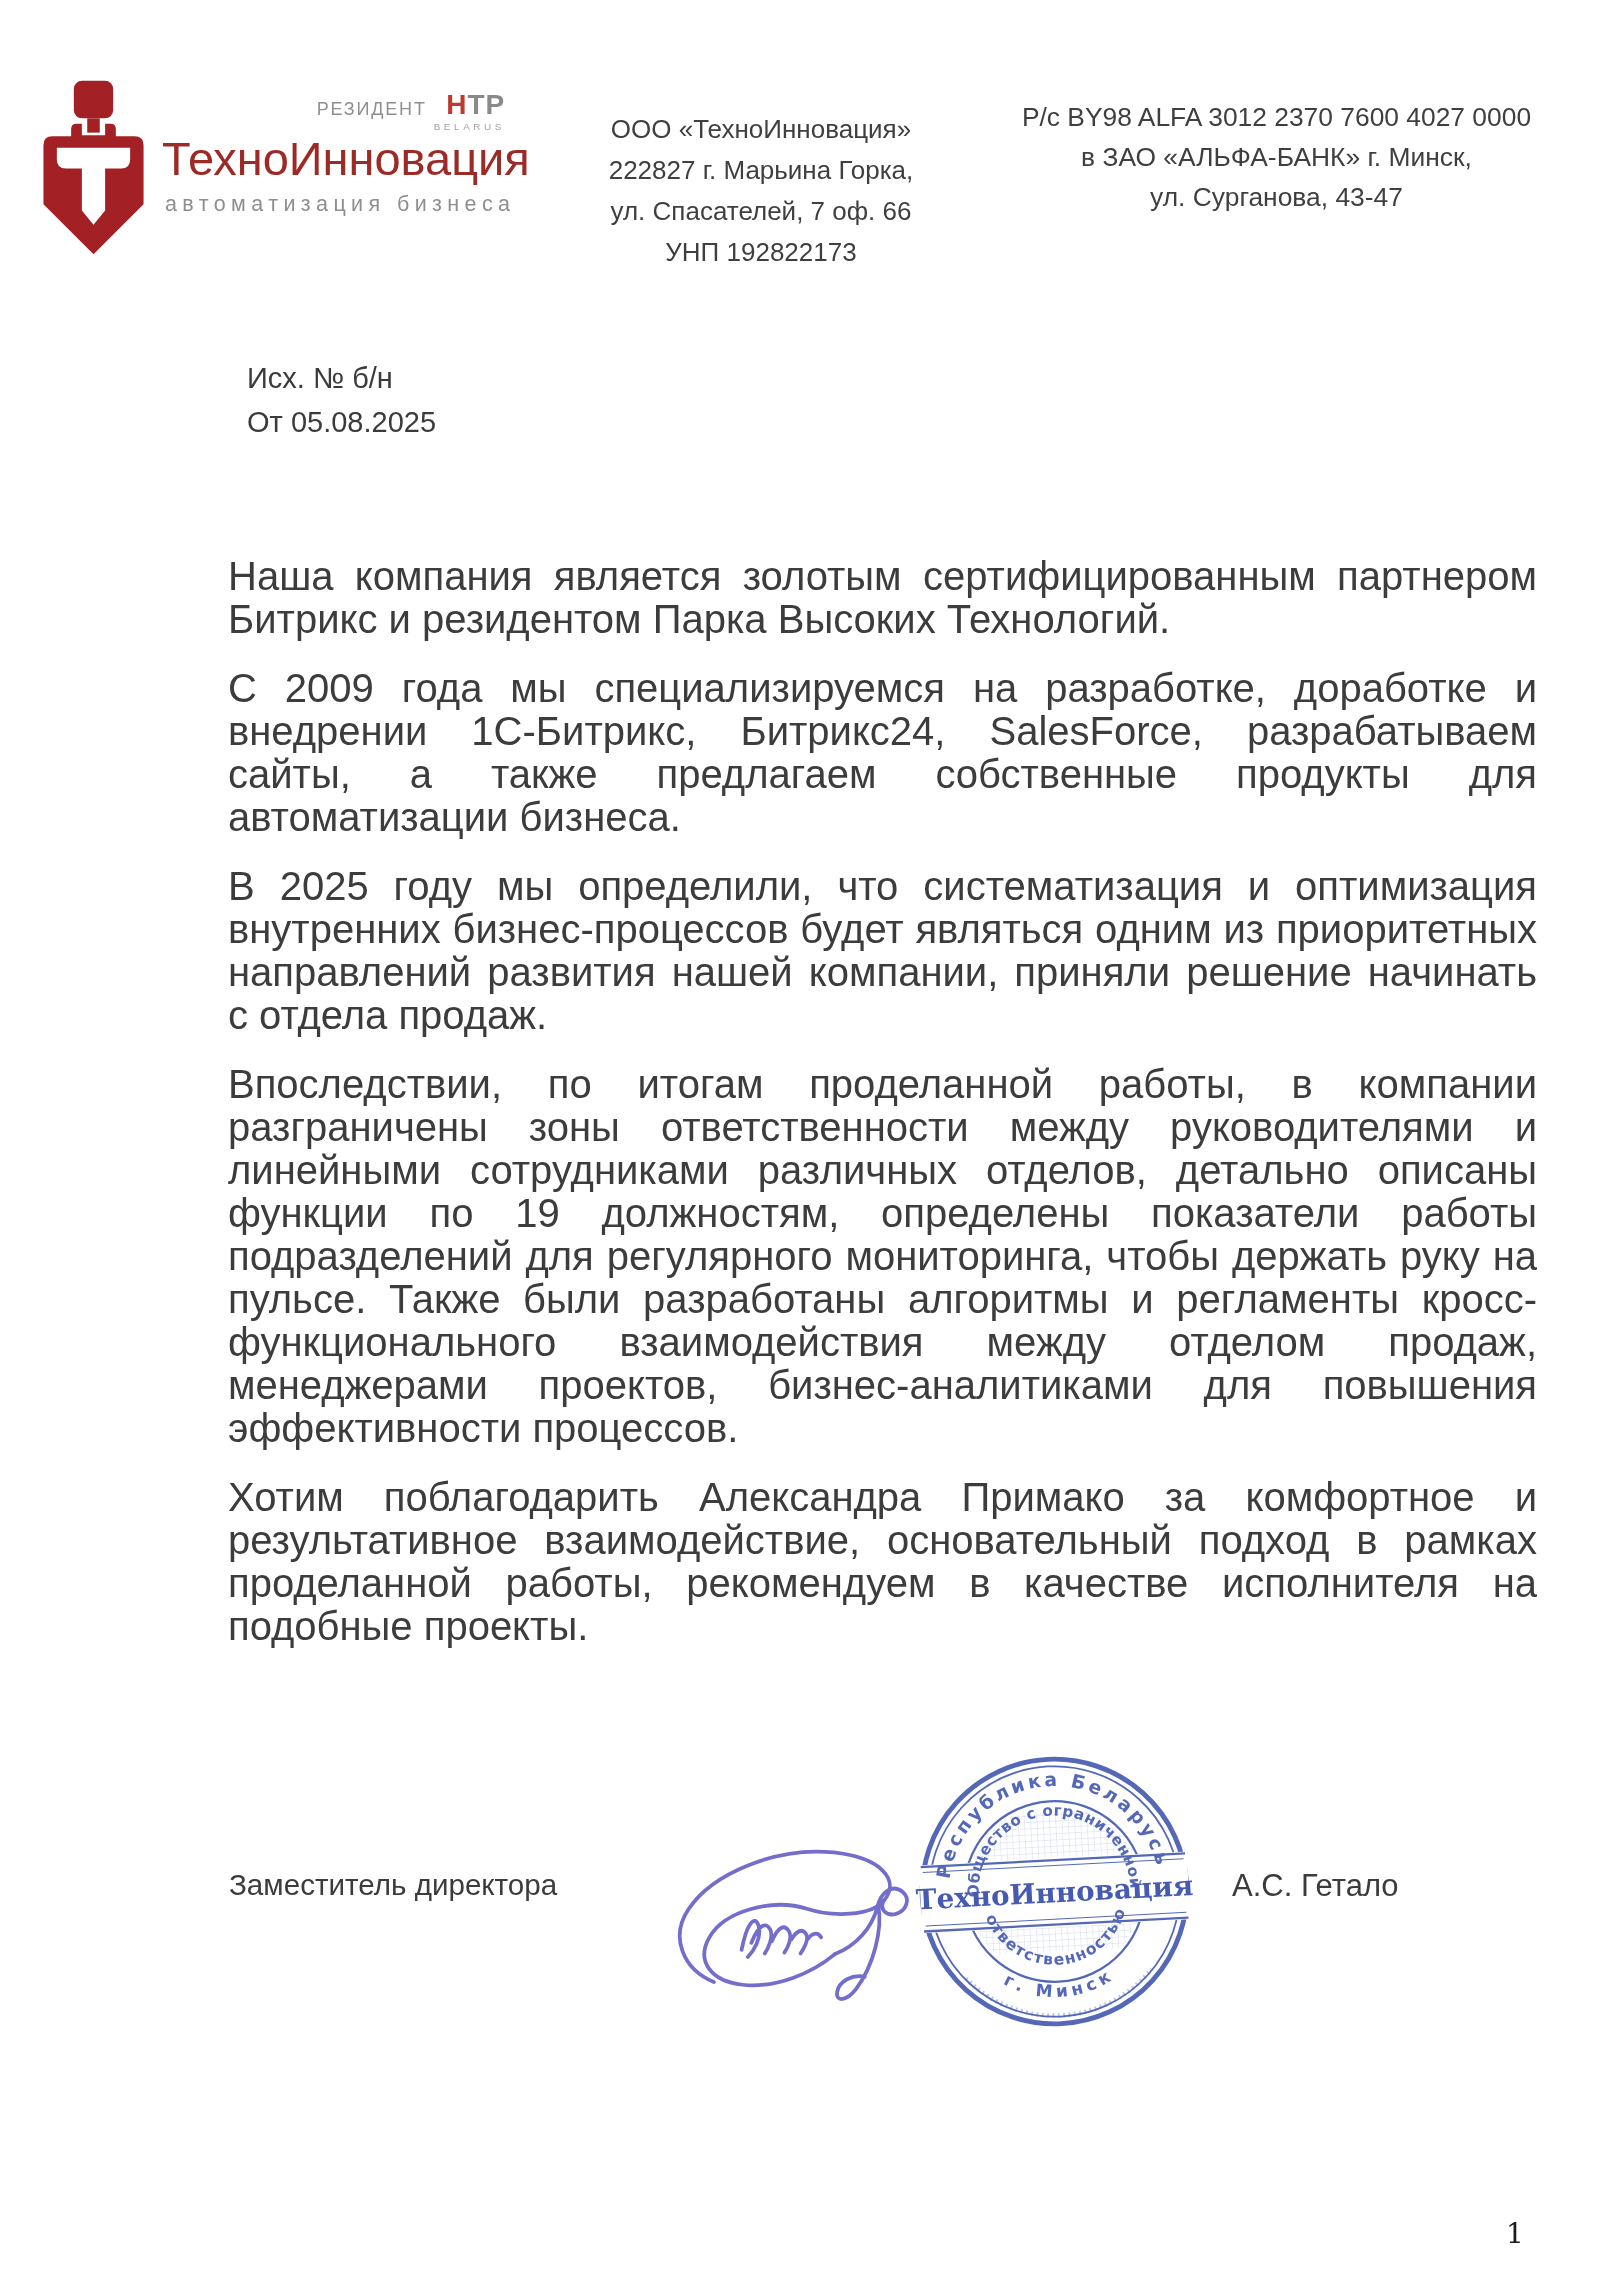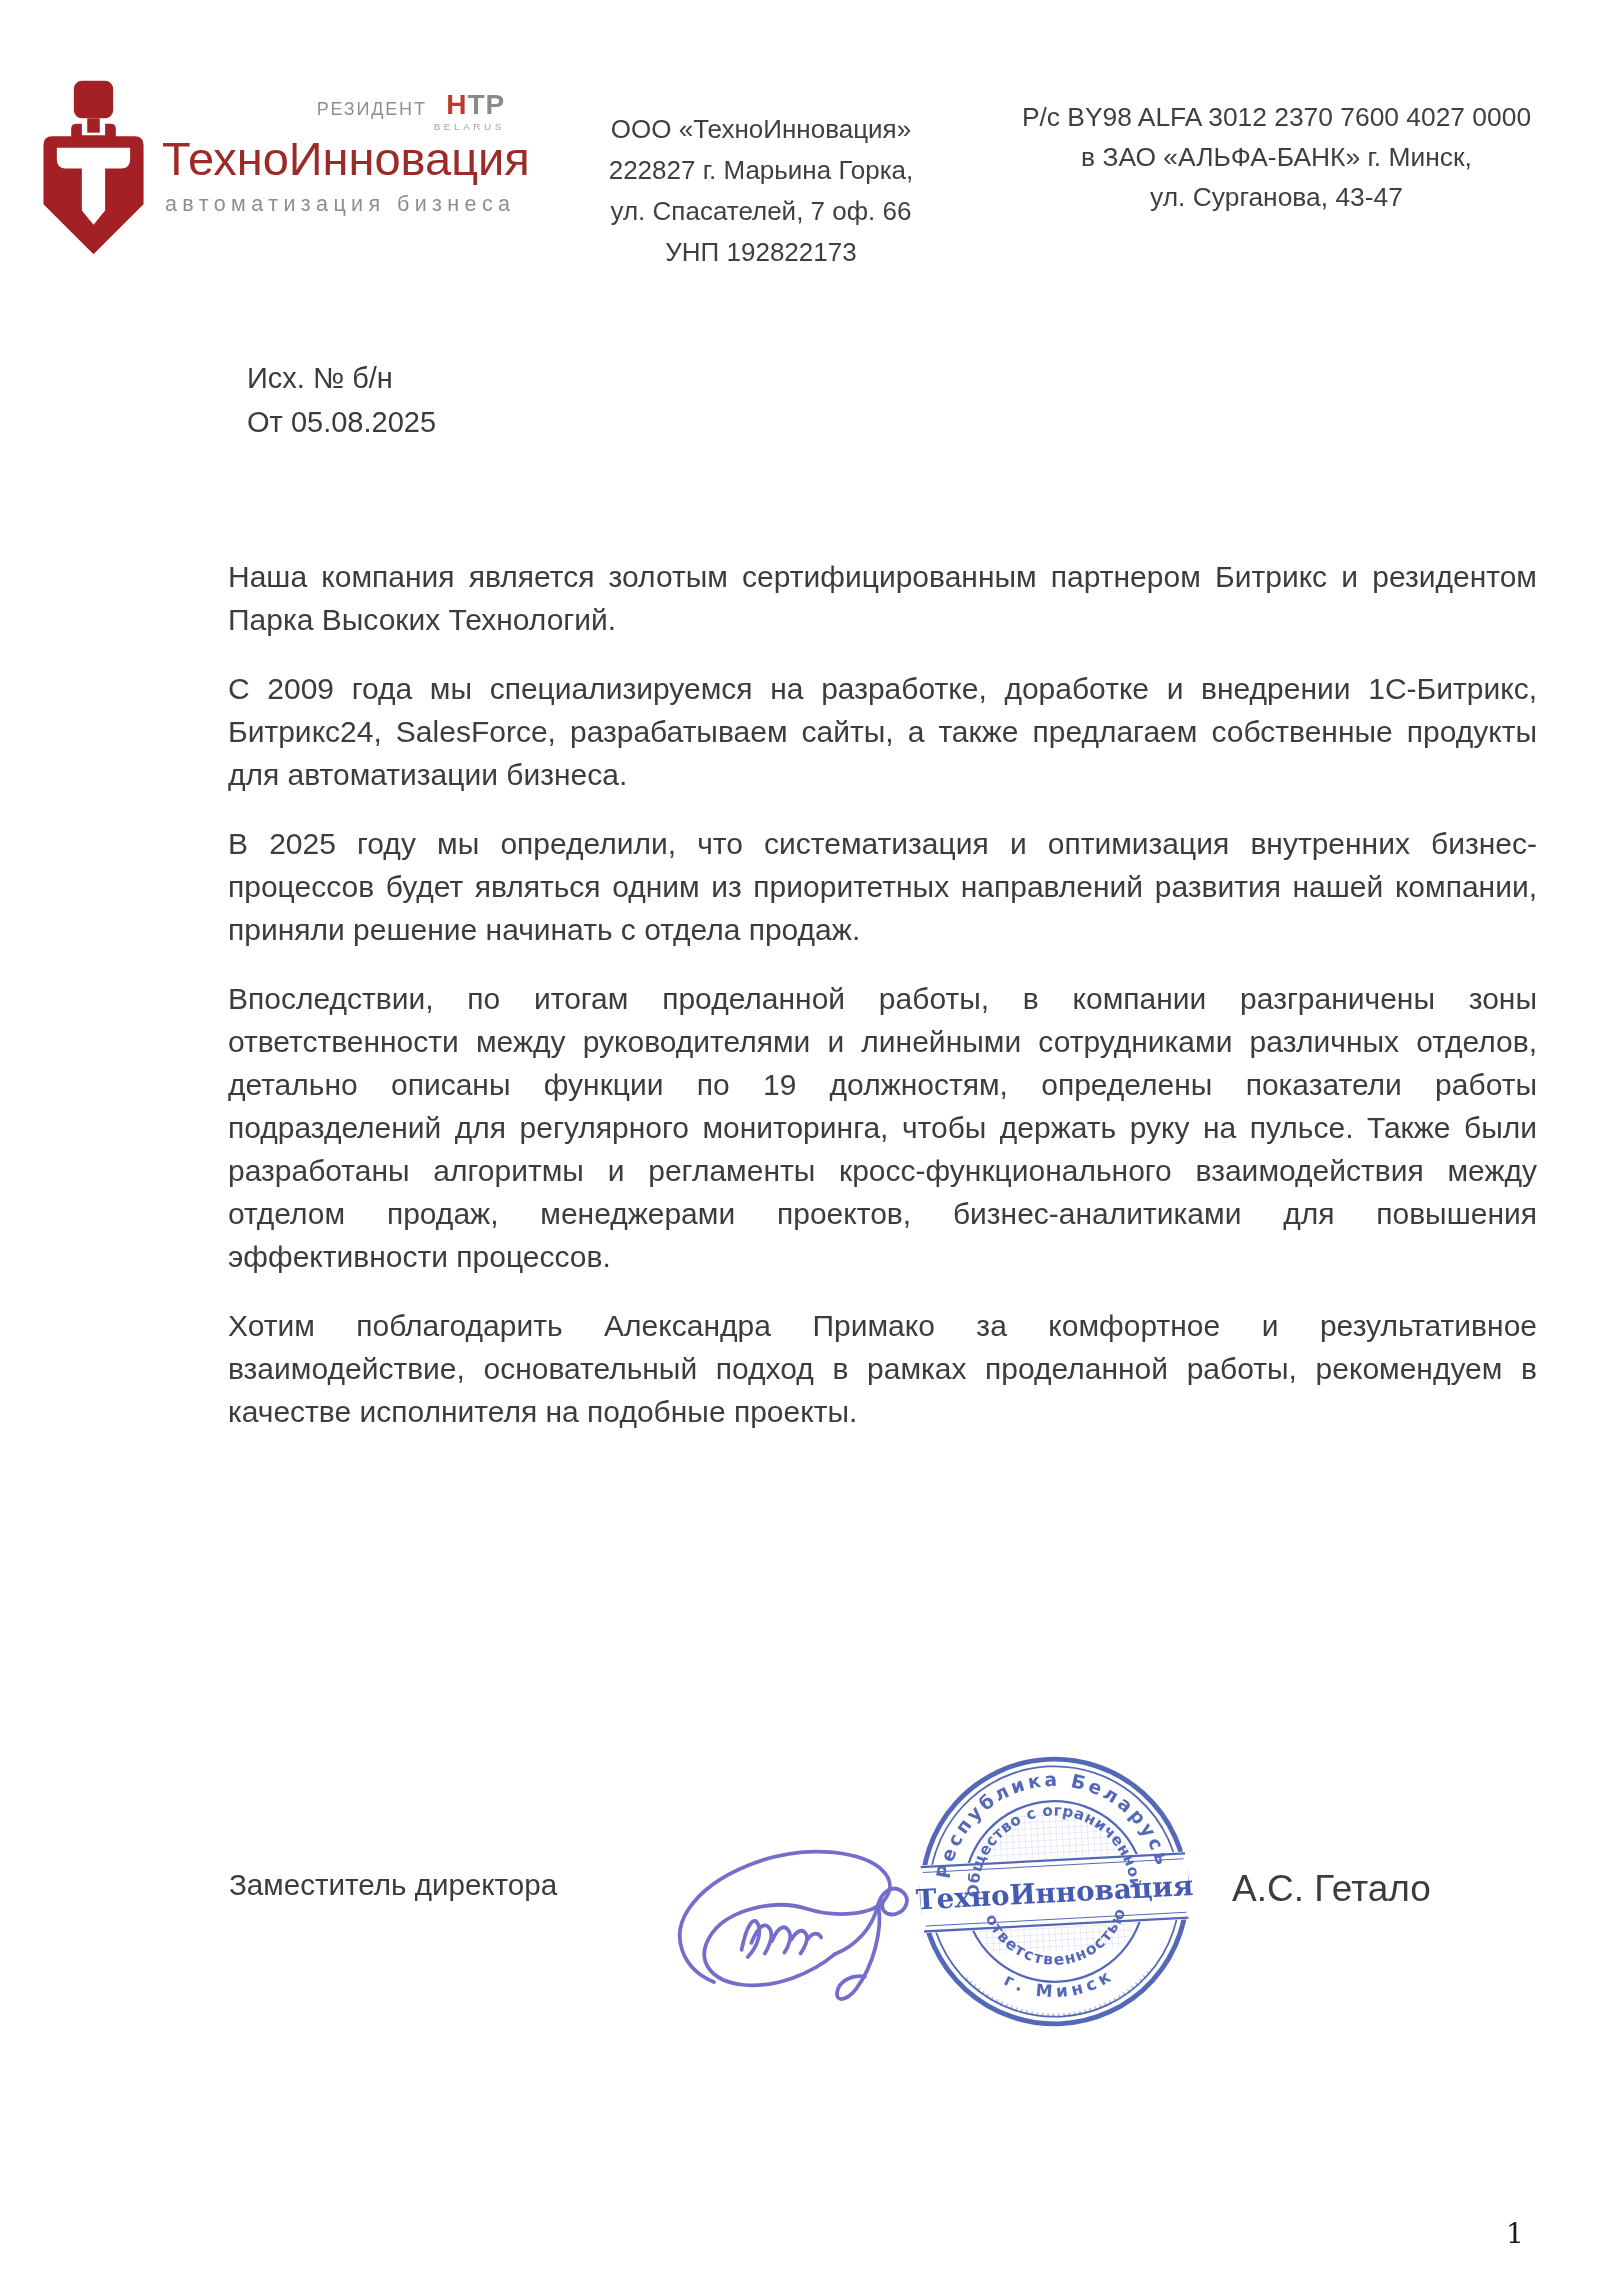--- a/index.html
+++ b/index.html
@@ -18,27 +18,27 @@
   .htp-sub{display:block;font-size:9.9px;color:#a3a3a3;letter-spacing:3.6px;margin-top:2.7px;text-align:center;}
   .brand{position:absolute;left:162px;top:131px;font-size:47px;color:#9c2b27;white-space:nowrap;}
   .tagline{position:absolute;left:165px;top:192px;font-size:21.5px;color:#8e8e8e;letter-spacing:5.4px;white-space:nowrap;}
   .company-block{position:absolute;left:564px;top:77px;width:394px;text-align:center;font-size:26px;line-height:41px;color:#3f3f3f;margin-top:32px;}
   .bank-block{position:absolute;left:981px;top:97px;width:591px;text-align:center;font-size:26.4px;line-height:40px;color:#3f3f3f;}
   
   .reference{position:absolute;left:247px;top:356px;font-size:29px;line-height:44px;color:#3b3b3b;}
   
   .body-text{position:absolute;left:228px;top:555px;width:1309px;}
   .body-text p{
-    margin:0 0 26px 0;font-size:30px;line-height:43px;
+    margin:0 0 26px 0;font-size:40px;line-height:43px;
     text-align:justify;text-align-last:left;color:#3c3c3c;
   }
   .body-text p:last-child{margin-bottom:0;}
   
   .sig-title{position:absolute;left:229px;top:1868px;font-size:29.6px;color:#3c3c3c;white-space:nowrap;}
-  .sig-name{position:absolute;left:1232px;top:1868px;font-size:37px;color:#3c3c3c;white-space:nowrap;text-align:right;}
+  .sig-name{position:absolute;left:1232px;top:1868px;font-size:31px;color:#3c3c3c;white-space:nowrap;text-align:right;}
   .sig-svg{position:absolute;left:658px;top:1823px;}
   .stamp-svg{position:absolute;left:915px;top:1752px;}
   
   .page-num{position:absolute;left:1506px;top:2217px;font-family:"DejaVu Serif",serif;font-size:28px;color:#1a1a1a;}
 </style>
 </head>
 <body>
 
 <div class="page">
 

